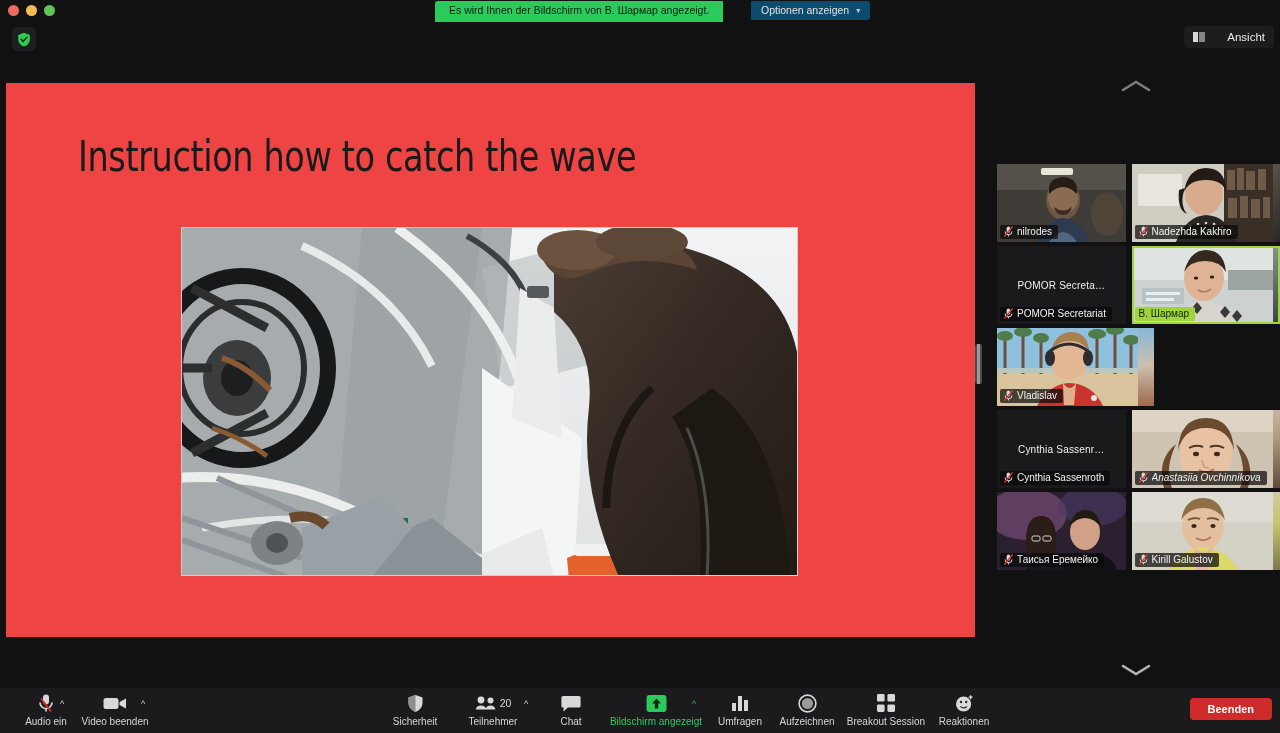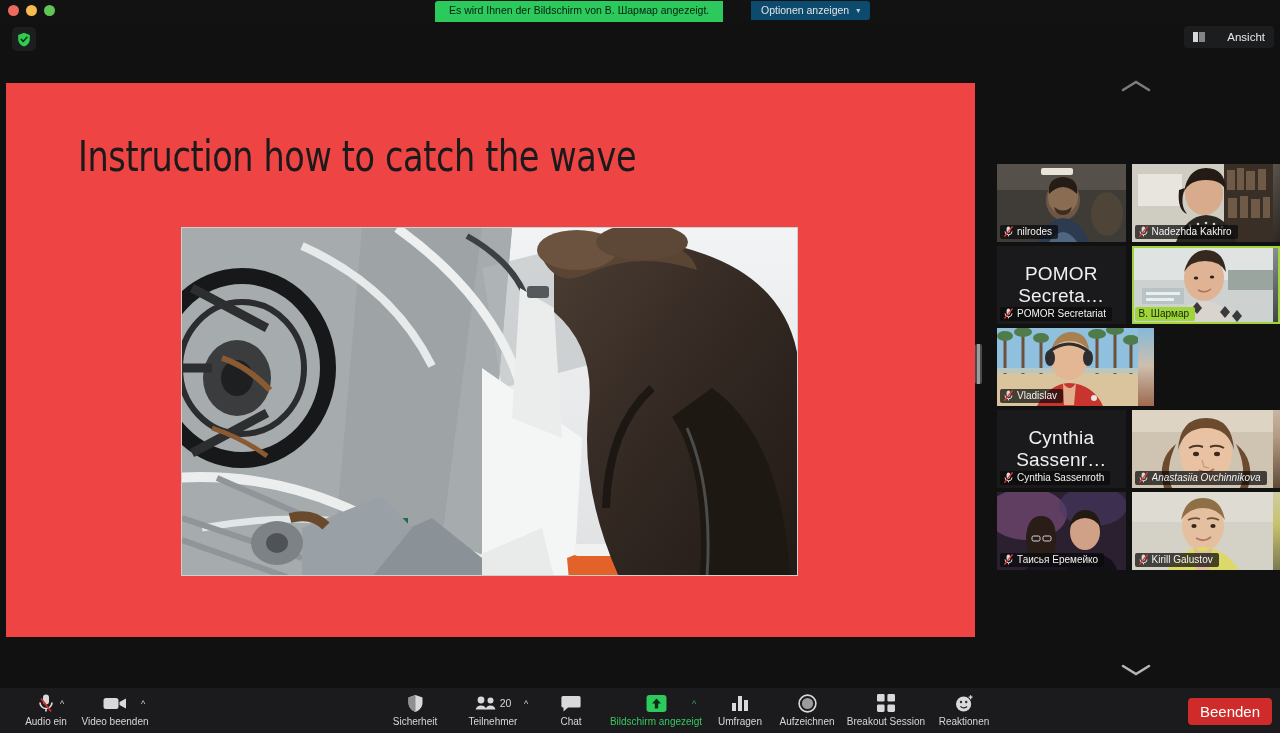--- a/index.html
+++ b/index.html
@@ -103,21 +103,21 @@
   .tile-row { display: flex; gap: 6px; margin-bottom: 4px; }
   .tile {
     position: relative; width: 136px; height: 78px;
     background: #1a1a1c; overflow: hidden;
   }
   .tile.wide { width: 157px; }
   .tile.active { outline: 2px solid #9fd43a; outline-offset: -2px; }
   .tile .initials {
     position: absolute; left: 0; top: 0; width: 100%; height: 100%;
     display: flex; align-items: center; justify-content: center;
-    color: #f0f0f0; font-size: 19px; letter-spacing: .2px;
+    color: #f0f0f0; font-size: 10px; letter-spacing: .2px;
     padding: 0 6px; text-align: center;
   }
   .namebar {
     position: absolute; left: 3px; bottom: 3px;
     display: flex; align-items: center; gap: 4px;
     background: rgba(10,10,10,.72);
     padding: 1px 6px 2px 4px; border-radius: 2px;
     max-width: 132px;
   }
   .namebar.active-name { background: #9fd43a; }
@@ -146,22 +146,22 @@
   }
   .tb-item .ic { height: 22px; display: flex; align-items: center; justify-content: center; }
   .tb-item .lbl { margin-top: 2px; white-space: nowrap; }
   .tb-item.green .lbl { color: #36c85f; }
   .caret {
     position: absolute; font-size: 9px; color: #cfcfcf; top: 11px;
   }
   .pcount { font-size: 10.5px; color: #d6d6d6; margin-left: 3px; }
   .end-btn {
     position: absolute; right: 8px; top: 10px;
-    background: #cf2b2b; color: #fff; font-size: 15px; font-weight: normal;
-    padding: 5px 12px; border-radius: 4px;
+    background: #cf2b2b; color: #fff; font-size: 11px; font-weight: bold;
+    padding: 5px 18px; border-radius: 4px;
   }
 </style>
 </head>
 <body>
 
 <div id="app">
 
   <div class="titlebar">
     <div class="traffic">
       <span class="dot red"></span>

